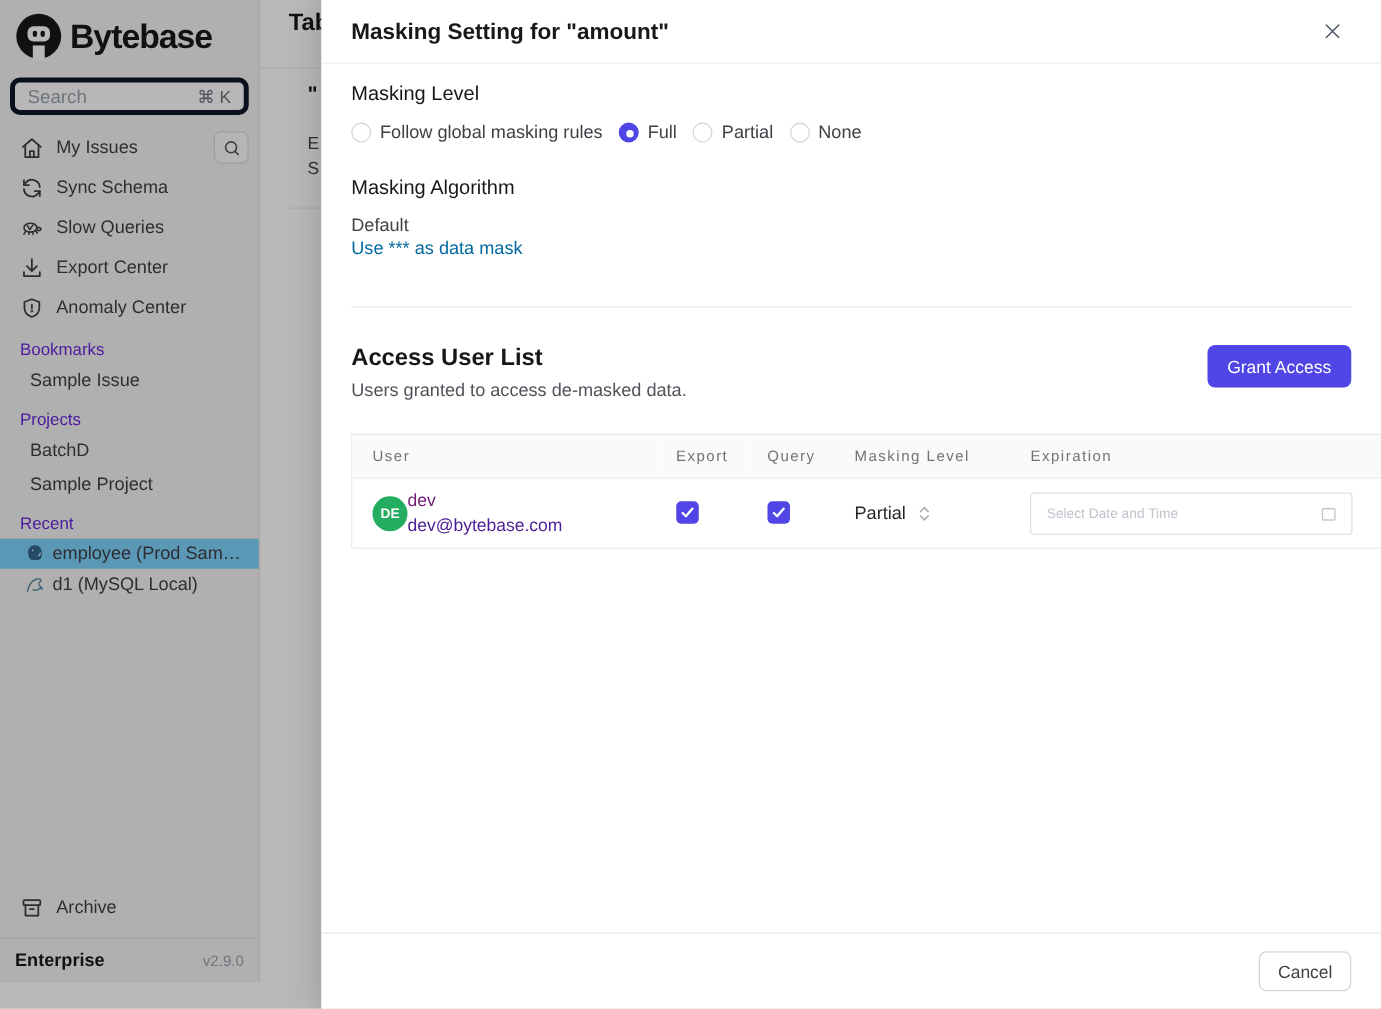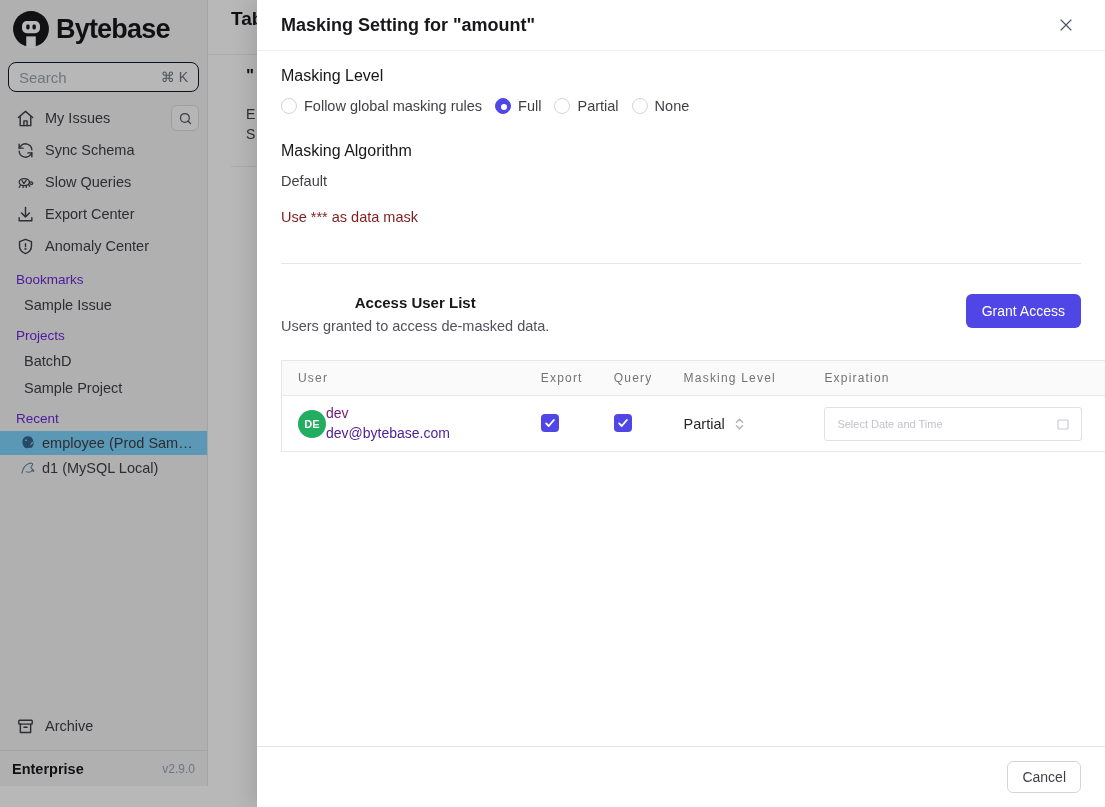--- a/index.html
+++ b/index.html
@@ -8,21 +8,21 @@
 
   
   .app { position:absolute; inset:0; display:flex; }
 
   .sidebar { width:208px; height:786px; background:#f4f4f5; border-right:1px solid #e4e4e7;
     display:flex; flex-direction:column; flex-shrink:0; }
   .logo-row { display:flex; align-items:center; gap:6px; padding:10px 10px 6px 12px; }
   .logo-icon svg { display:block; }
   .brand { font-size:27px; font-weight:800; letter-spacing:-0.8px; color:#18181b; }
 
-  .search-box { margin:8px 8px 6px 8px; height:30px; border:1px solid #0f172a; border-radius:8px;
+  .search-box { margin:8px 8px 6px 8px; height:30px; border:4px solid #0f172a; border-radius:8px;
     background:rgba(255,255,255,0.85); display:flex; align-items:center; padding:0 10px;
     justify-content:space-between; }
   .search-ph { color:#9ca3af; font-size:15px; }
   .search-kbd { color:#6b7280; font-size:14px; }
 
   .nav { padding-top:4px; }
   .nav-item { height:32px; display:flex; align-items:center; gap:10px; padding:0 8px 0 16px;
     font-size:14.5px; color:#3f3f46; position:relative; }
   .nav-item .nicon { width:19px; height:19px; color:#3f3f46; flex-shrink:0; display:flex; }
   .nav-item .nicon svg { width:19px; height:19px; }
@@ -74,26 +74,26 @@
 
   .radio-row { display:flex; align-items:center; gap:13px; margin-top:13px; }
   .radio-opt { display:flex; align-items:center; gap:7px; font-size:14.5px; color:#3f3f46; }
   .radio { width:16px; height:16px; border-radius:50%; border:1px solid #d1d5db; background:#fff;
     flex-shrink:0; }
   .radio.checked { background:#4f46e5; border-color:#4f46e5; position:relative; }
   .radio.checked::after { content:""; position:absolute; left:5px; top:5px; width:6px; height:6px;
     border-radius:50%; background:#fff; }
 
   .algo-name { margin-top:13px; font-size:14.5px; color:#3f3f46; }
-  .algo-desc { margin-top:20px; font-size:14.5px; color:#7f1d1d; }
+  .algo-desc { margin-top:2px; font-size:14.5px; color:#0369a1; }
 
   .section-divider { border:none; border-top:1px solid #e5e7eb; margin-top:38px; }
 
   .access-head { margin-top:30px; display:flex; align-items:flex-start; justify-content:space-between; }
-  .access-title { font-size:15px; font-weight:700; color:#18181b;text-align:center; }
+  .access-title { font-size:19px; font-weight:700; color:#18181b; }
   .access-sub { margin-top:7px; font-size:14.5px; color:#52525b; }
   .grant-btn { background:#4f46e5; color:#fff; font-size:14px; font-weight:500; border:none;
     border-radius:6px; height:34px; padding:0 16px; cursor:pointer;
     font-family:"Liberation Sans", sans-serif; }
 
   table.users { margin-top:26px; width:892px; border-collapse:separate; border-spacing:0;
     border:1px solid #e5e7eb; }
   table.users th { background:#fafafa; font-size:12px; font-weight:500; color:#737373;
     letter-spacing:1.2px; text-align:left; padding:10px 8px 10px 16px; border-bottom:1px solid #e5e7eb; }
   table.users td { padding:8px 8px 8px 16px; vertical-align:middle; background:#fff; }

